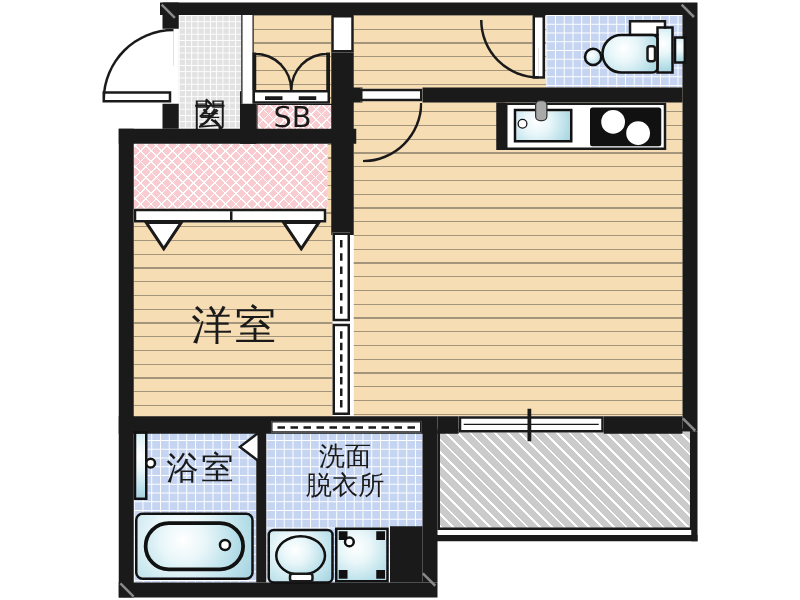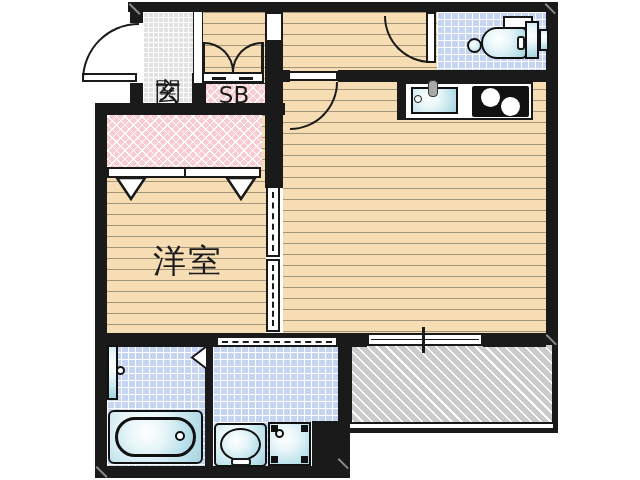--- a/index.html
+++ b/index.html
@@ -149,14 +149,19 @@
 
   <div class="bevel" style="left:130px;top:3px;width:15px;"></div>
   <div class="bevel" style="left:546px;top:3px;width:14px;"></div>
   <div class="bevel" style="left:547px;top:334px;width:14px;"></div>
   <div class="bevel" style="left:97px;top:466px;width:15px;"></div>
   <div class="bevel" style="left:339px;top:458px;width:14px;"></div>
 
   <div class="lbl" style="left:168px;top:60px;font-size:25px;writing-mode:vertical-rl;letter-spacing:3px;">玄関</div>
   <div class="lbl" style="left:234px;top:95px;font-size:23px;">SB</div>
   <div class="lbl" style="left:188px;top:244px;font-size:33px;letter-spacing:2px;margin-top:16px;">洋室</div>
+  <div class="lbl" style="left:161px;top:375px;font-size:26px;letter-spacing:2px;">浴室</div>
+  <div class="lbl" style="left:276px;top:377px;font-size:21px;text-align:center;line-height:1.1;">
+    <span>洗面</span><br>
+    <span>脱衣所</span>
+  </div>
 
 </div>
 
 </body></html>

